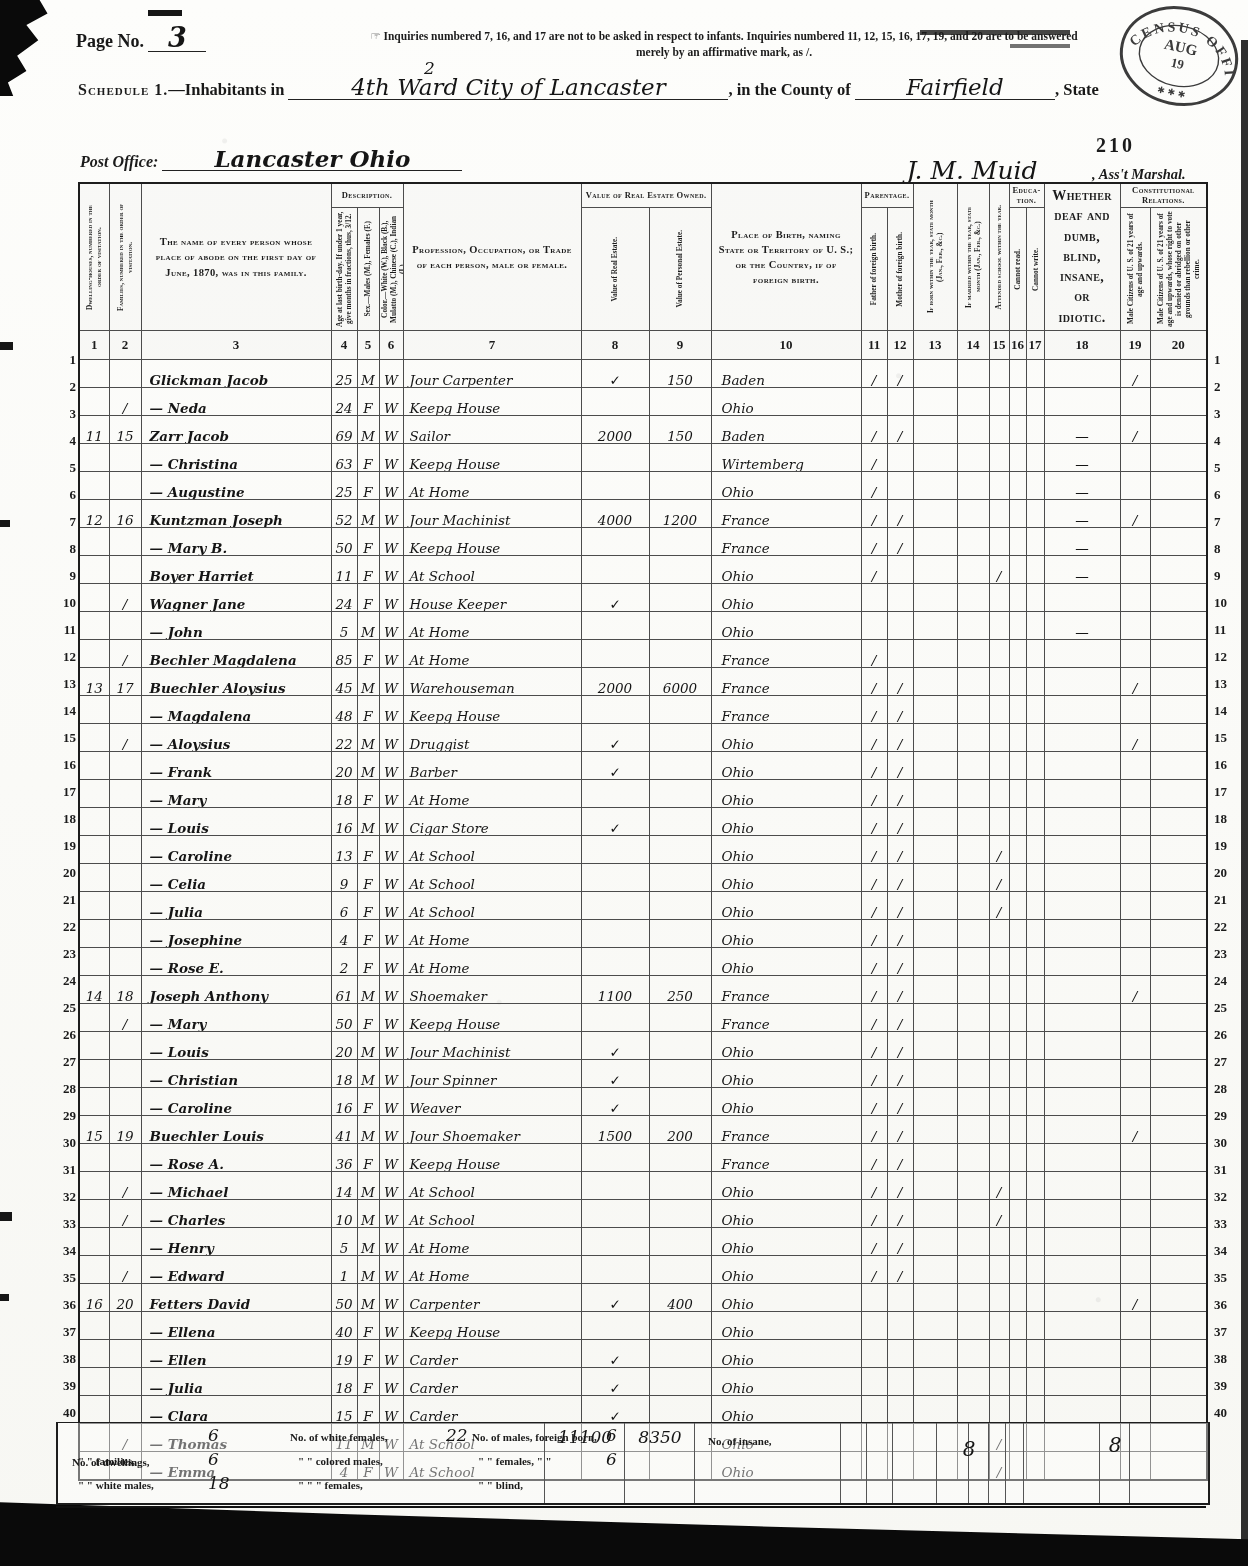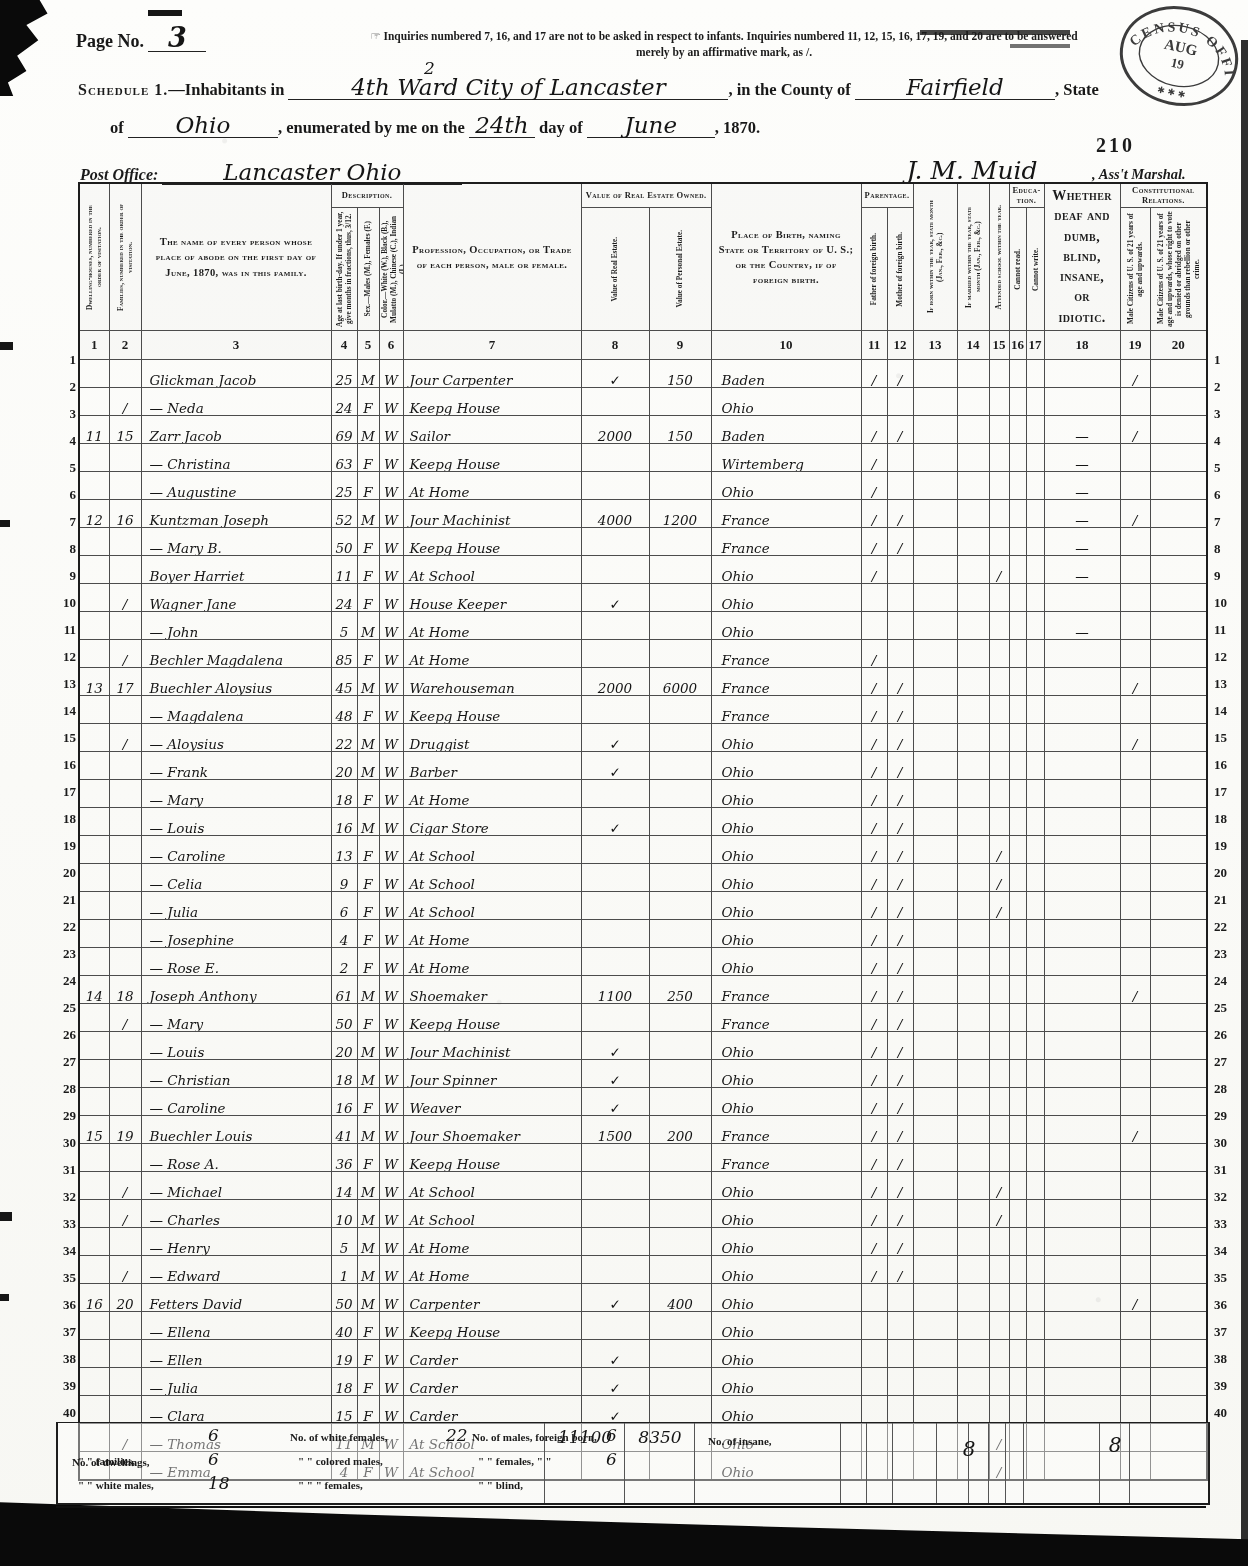--- a/index.html
+++ b/index.html
@@ -55,21 +55,21 @@
   .census th,.census td{border:1px solid #4c4c4c;padding:0;overflow:hidden;}
   .census thead th{font-weight:bold;color:#1c1c1c;background:rgba(0,0,0,0.015);}
   .h-top th{height:20px;font-size:8.5px;font-variant:small-caps;letter-spacing:.4px;text-align:center;line-height:1.1;}
   .h-mid th{height:106px;vertical-align:middle;}
   .h-num th{height:28px;font-size:13px;text-align:center;}
   .vh{writing-mode:vertical-rl;transform:rotate(180deg);font-size:7.3px;line-height:1.25;font-weight:bold;
       max-height:120px;margin:2px auto;text-align:center;letter-spacing:0;}
   .hh{font-size:10.5px;line-height:1.45;text-align:center;padding:2px 6px;font-weight:bold;}
   .census tbody td{height:27px;font-size:13.5px;vertical-align:bottom;line-height:1.05;}
   td.c-dw,td.c-fam{text-align:center;font-size:14px;}
-  td.c-name{text-align:left;padding-left:8px;font-size:15.5px;white-space:nowrap;}
+  td.c-name{text-align:left;padding-left:8px;font-size:15.5px;white-space:nowrap;font-weight:bold;}
   td.c-age,td.c-sex,td.c-col{text-align:center;font-size:13px;}
   td.c-occ{text-align:left;padding-left:6px;font-size:13.5px;white-space:nowrap;}
   td.c-re,td.c-pe{text-align:center;font-size:13px;}
   td.c-birth{text-align:left;padding-left:10px;font-size:14px;white-space:nowrap;}
   td.c-mk,td.c-bm,td.c-mm,td.c-mcd{text-align:center;font-size:14px;}
   td.c-ddd{text-align:center;font-size:14px;}
   
   .foot{position:absolute;left:56px;top:1422px;width:1150px;height:80px;border:2px solid #1d1d1d;border-top:1.5px solid #1d1d1d;background:rgba(255,255,255,.4);}
   .foot .lbl{position:absolute;font-size:11px;font-weight:bold;white-space:nowrap;}
   .foot .val{position:absolute;font-size:17px;white-space:nowrap;}
@@ -105,31 +105,24 @@
   </div>
 
   <div class="hdr sched">
     <span class="sc">Schedule 1.</span><span class="print">—Inhabitants in</span>
     <span class="hw hw-big blank" style="width:440px;">4th Ward City of Lancaster</span><span class="print">, in the County of</span>
     <span class="hw hw-big blank" style="width:200px;">Fairfield</span><span class="print">, State</span>
   </div>
 
   <div class="hdr annotation hw">2</div>
 
-  <div class="hdr line2">
-    <span class="print">of</span>
-    <span class="hw hw-big blank" style="width:150px;">Ohio</span><span class="print">, enumerated by me on the</span>
-    <span class="hw hw-big blank" style="width:66px;">24th</span>
-    <span class="print">day of</span>
-    <span class="hw hw-big blank" style="width:128px;">June</span><span class="print">, 1870.</span>
-  </div>
 
   <div class="hdr postoffice">
     <span>Post Office:</span>
-    <span class="hw hw-big blank" style="width:300px;font-weight:normal;margin-top:14px;">Lancaster Ohio</span>
+    <span class="hw hw-big blank" style="width:300px;font-weight:bold;">Lancaster Ohio</span>
   </div>
 
   <div class="hdr sheetno">210</div>
 
   <div class="hdr sig">
     <span class="hw blank" style="width:240px;">J. M. Muid</span><span class="title">, Ass't Marshal.</span>
   </div>
 
   <svg class="stamp" width="126" height="112" viewBox="0 0 126 112">
     <ellipse cx="63" cy="56" rx="58" ry="48" fill="none" stroke="#222" stroke-width="3"></ellipse>

